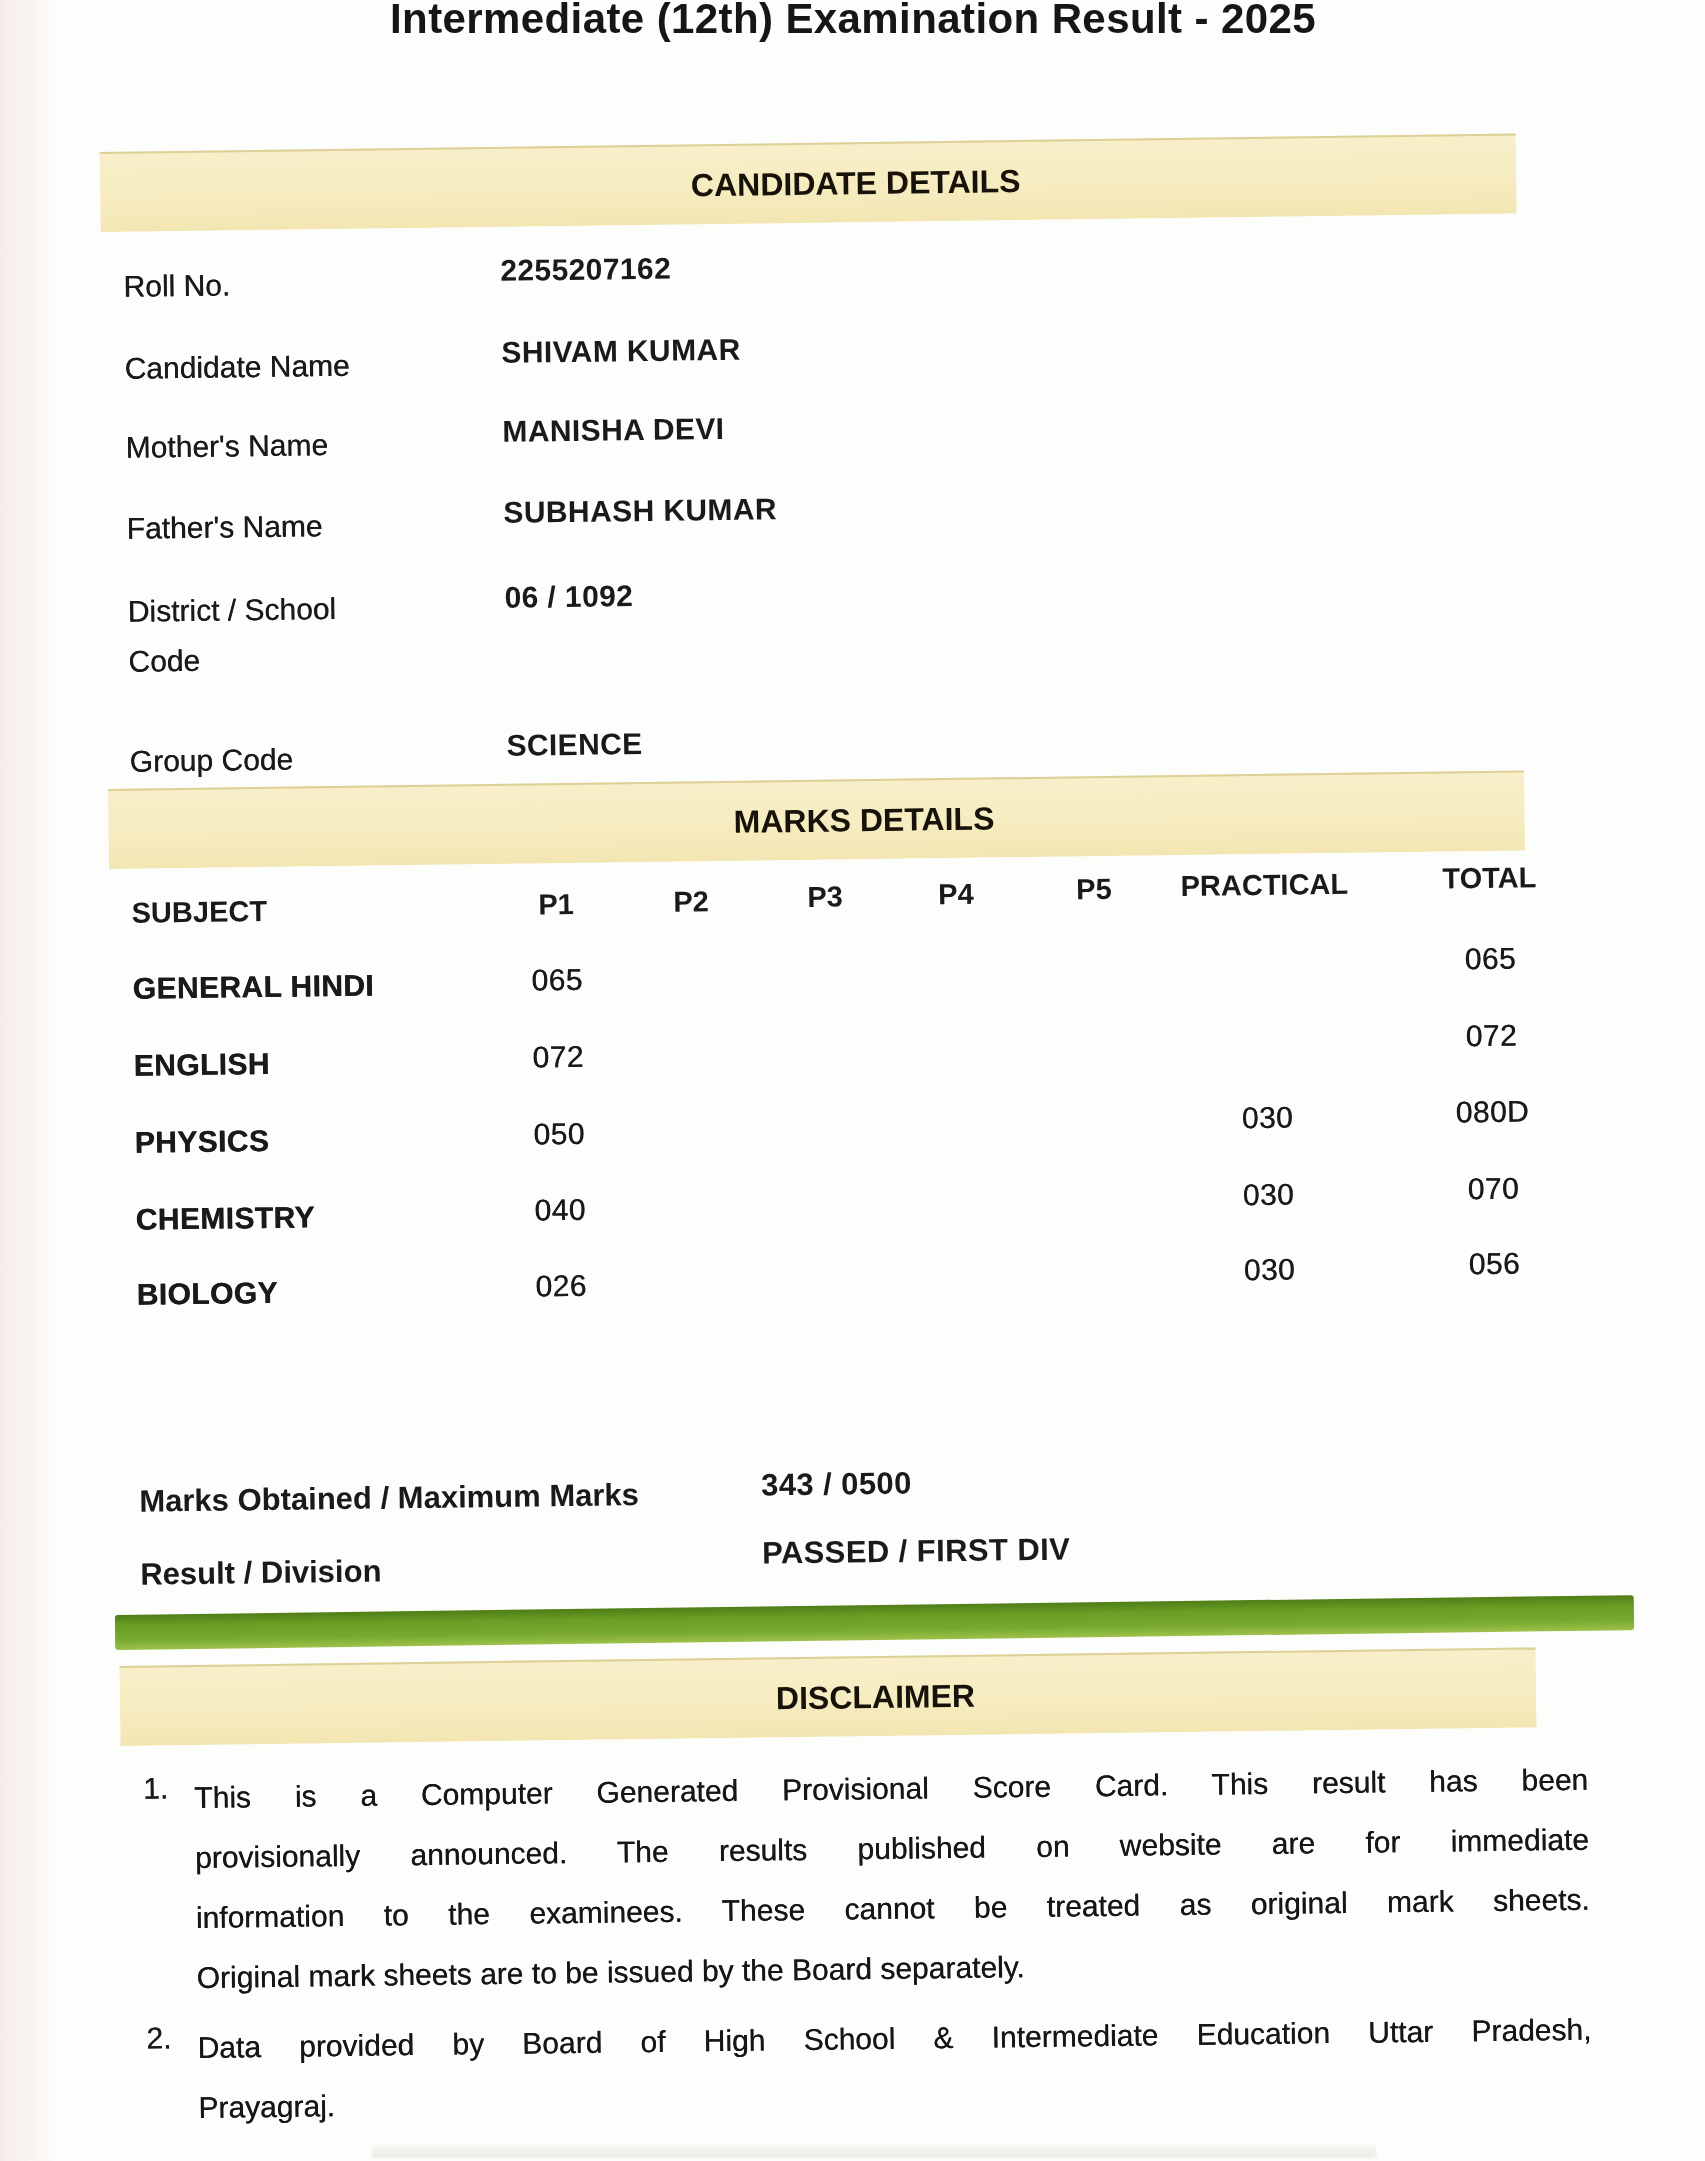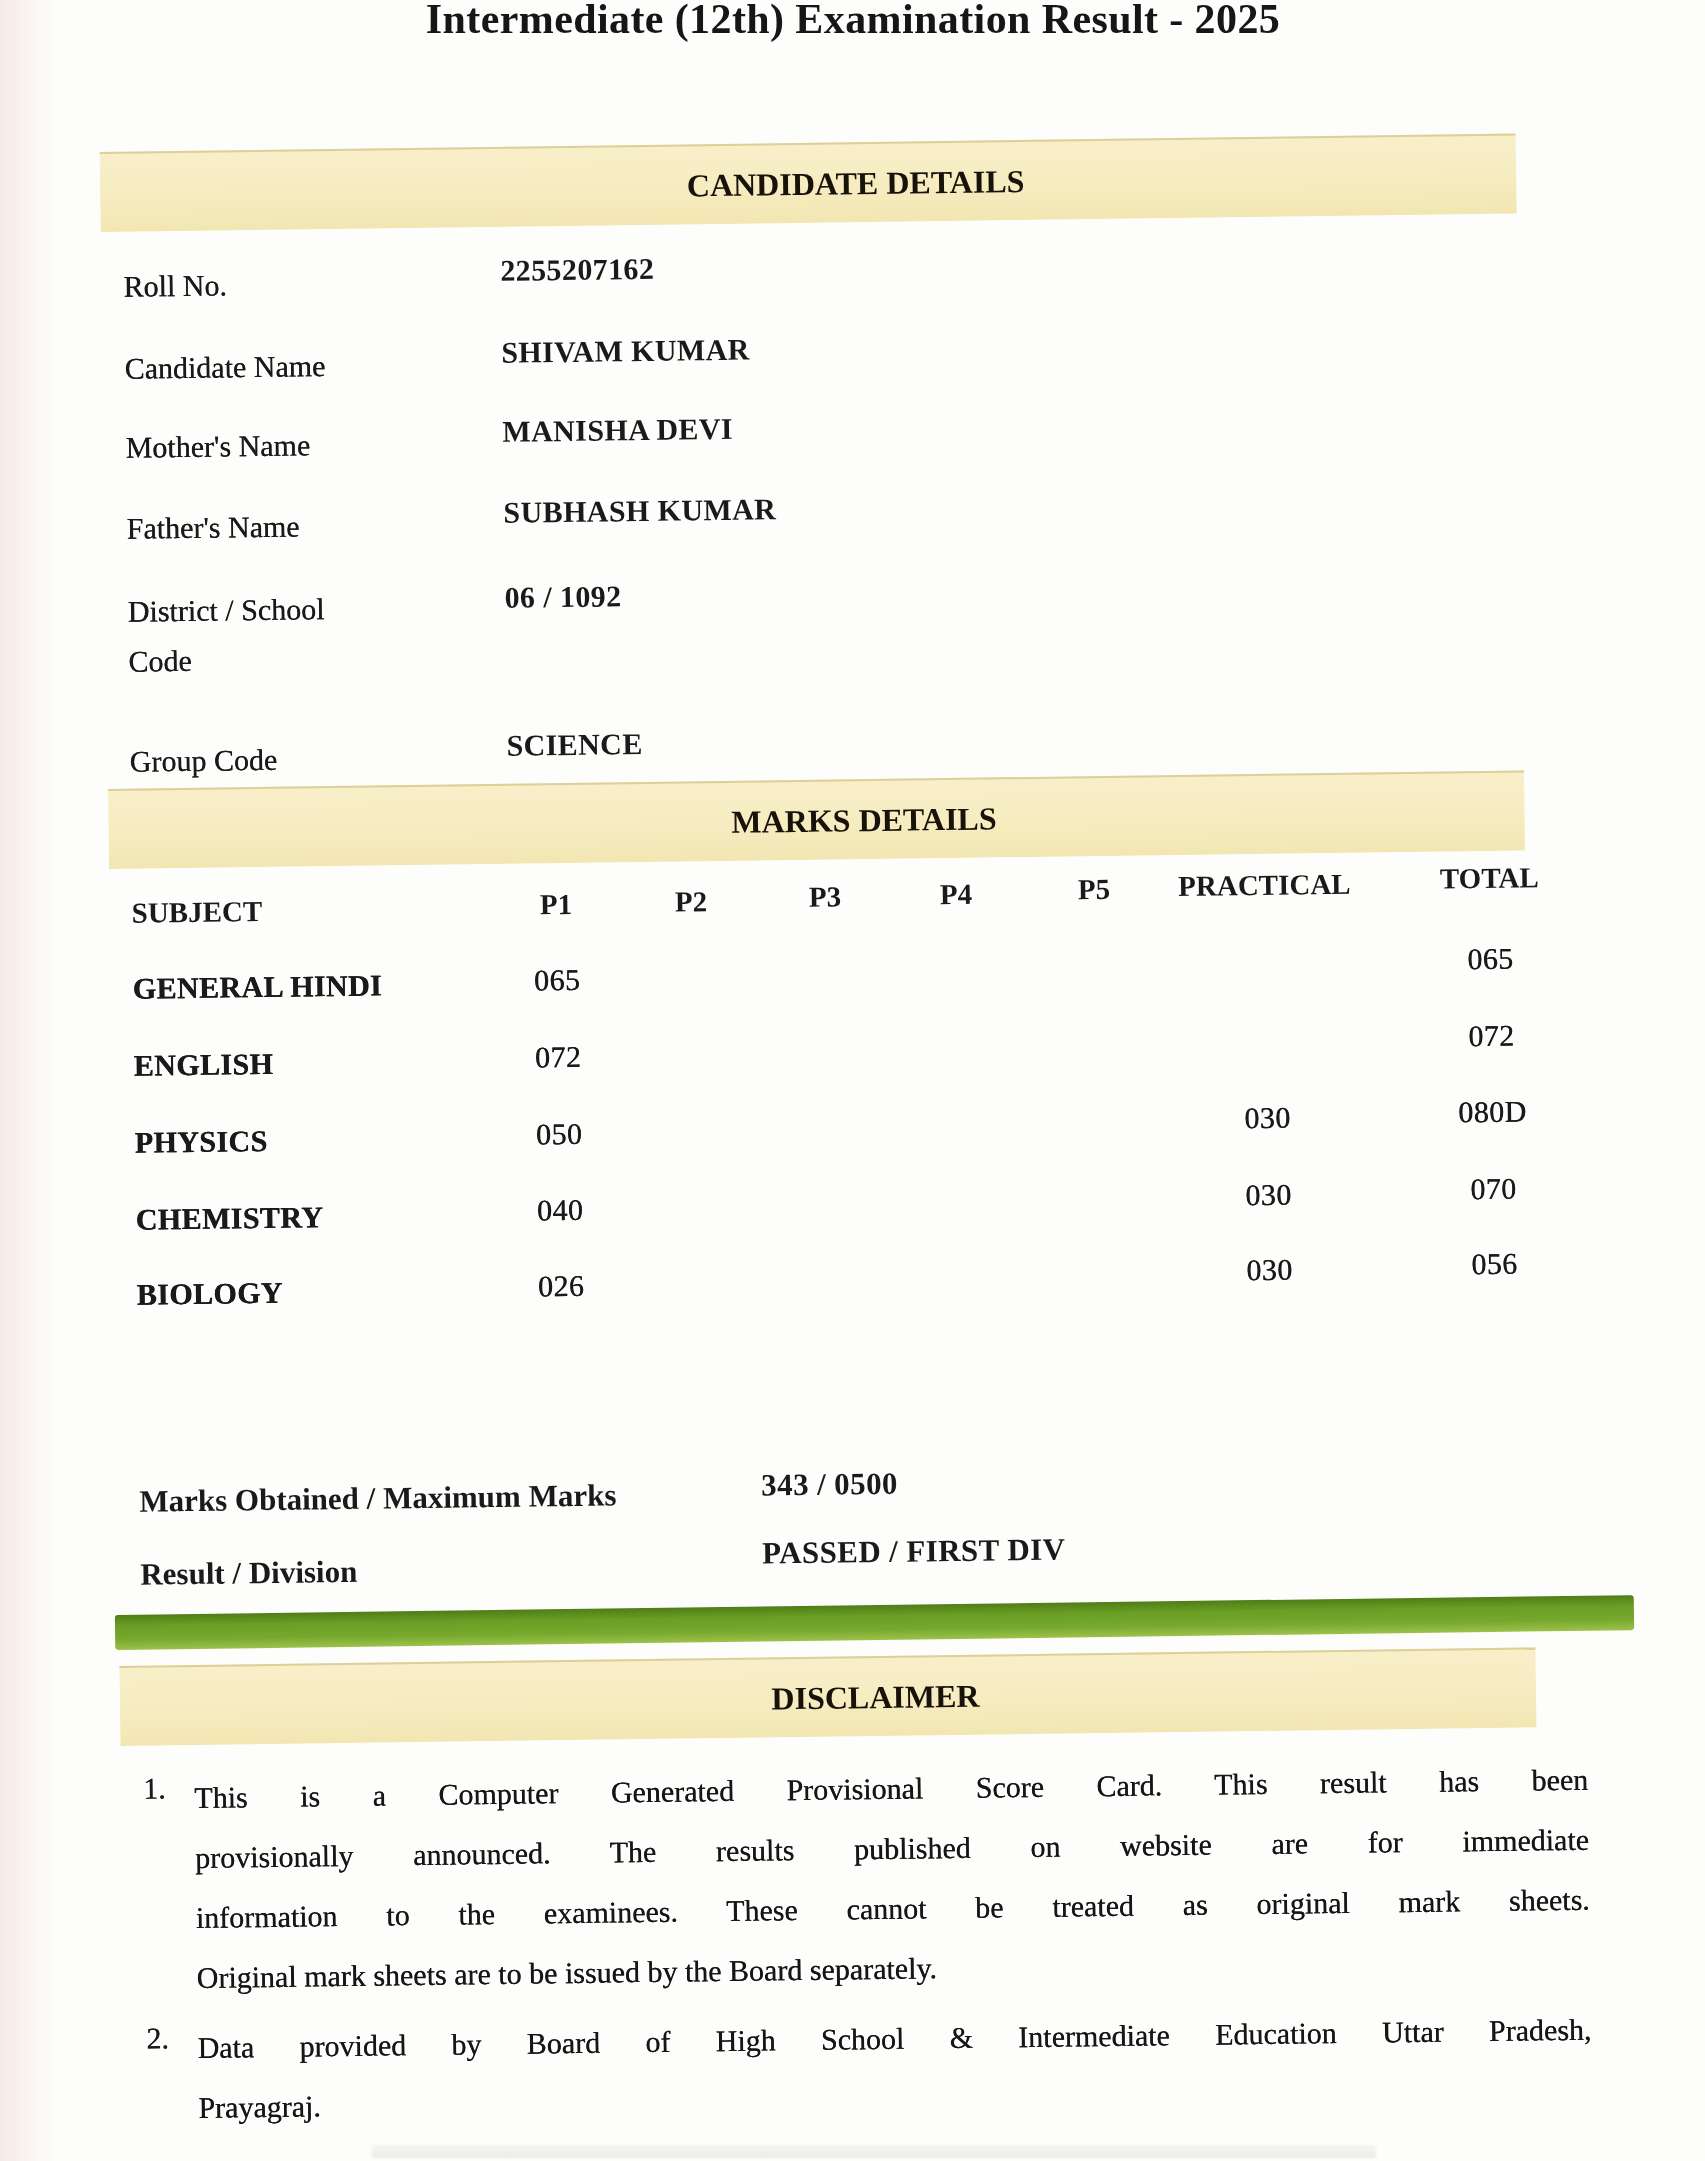--- a/index.html
+++ b/index.html
@@ -1,21 +1,21 @@
 <!DOCTYPE html>
 <html style="font-size:12.7px"><head>
 <meta charset="utf-8">
 <style>
   html,body{margin:0;padding:0;background:#ffffff;}
   .page{
     position:relative;
     width:1706px;height:2161px;
     background:#fdfdfc;
     overflow:hidden;
-    font-family:Liberation Serif, serif;
+    font-family:Liberation Sans, sans-serif;
     color:#1a1a1a;
   }
   
   .edge-tint{
     position:absolute;left:0;top:0;width:55px;height:100%;
     background:linear-gradient(90deg, rgba(238,212,204,0.45), rgba(238,212,204,0));
     pointer-events:none;
   }
   .bottom-smudge{
     position:absolute;left:372px;top:2145px;width:1004px;height:12.7px;

